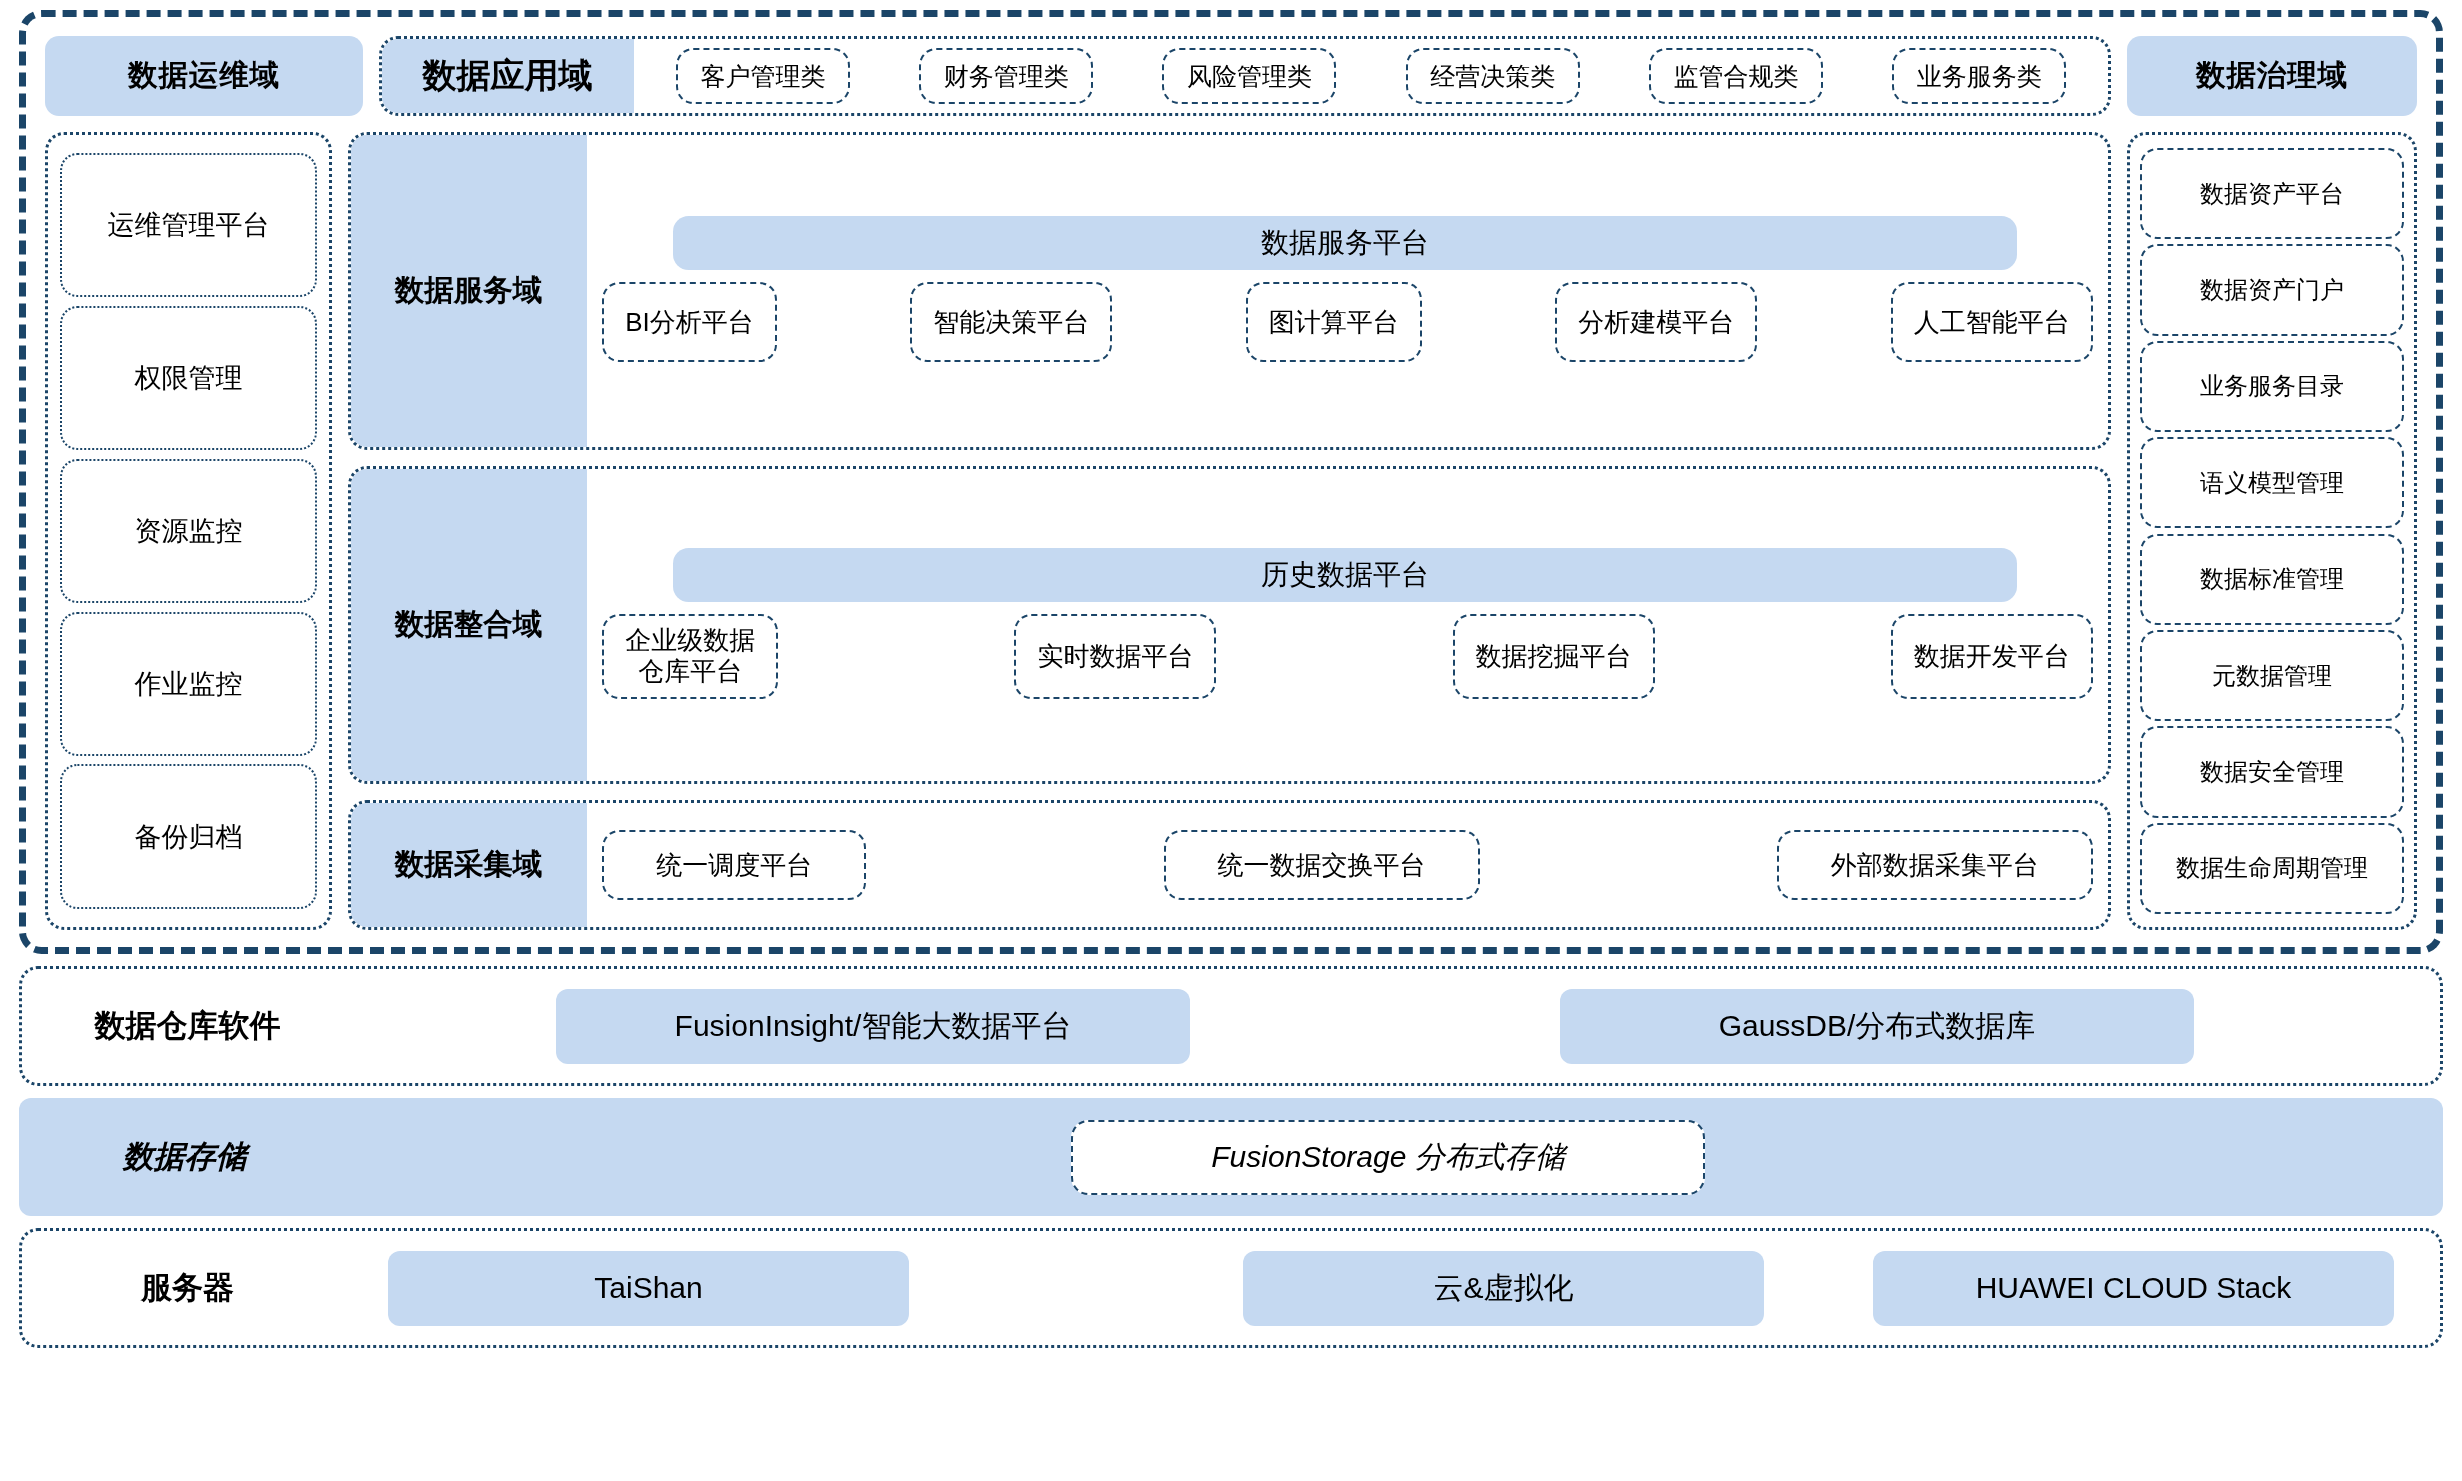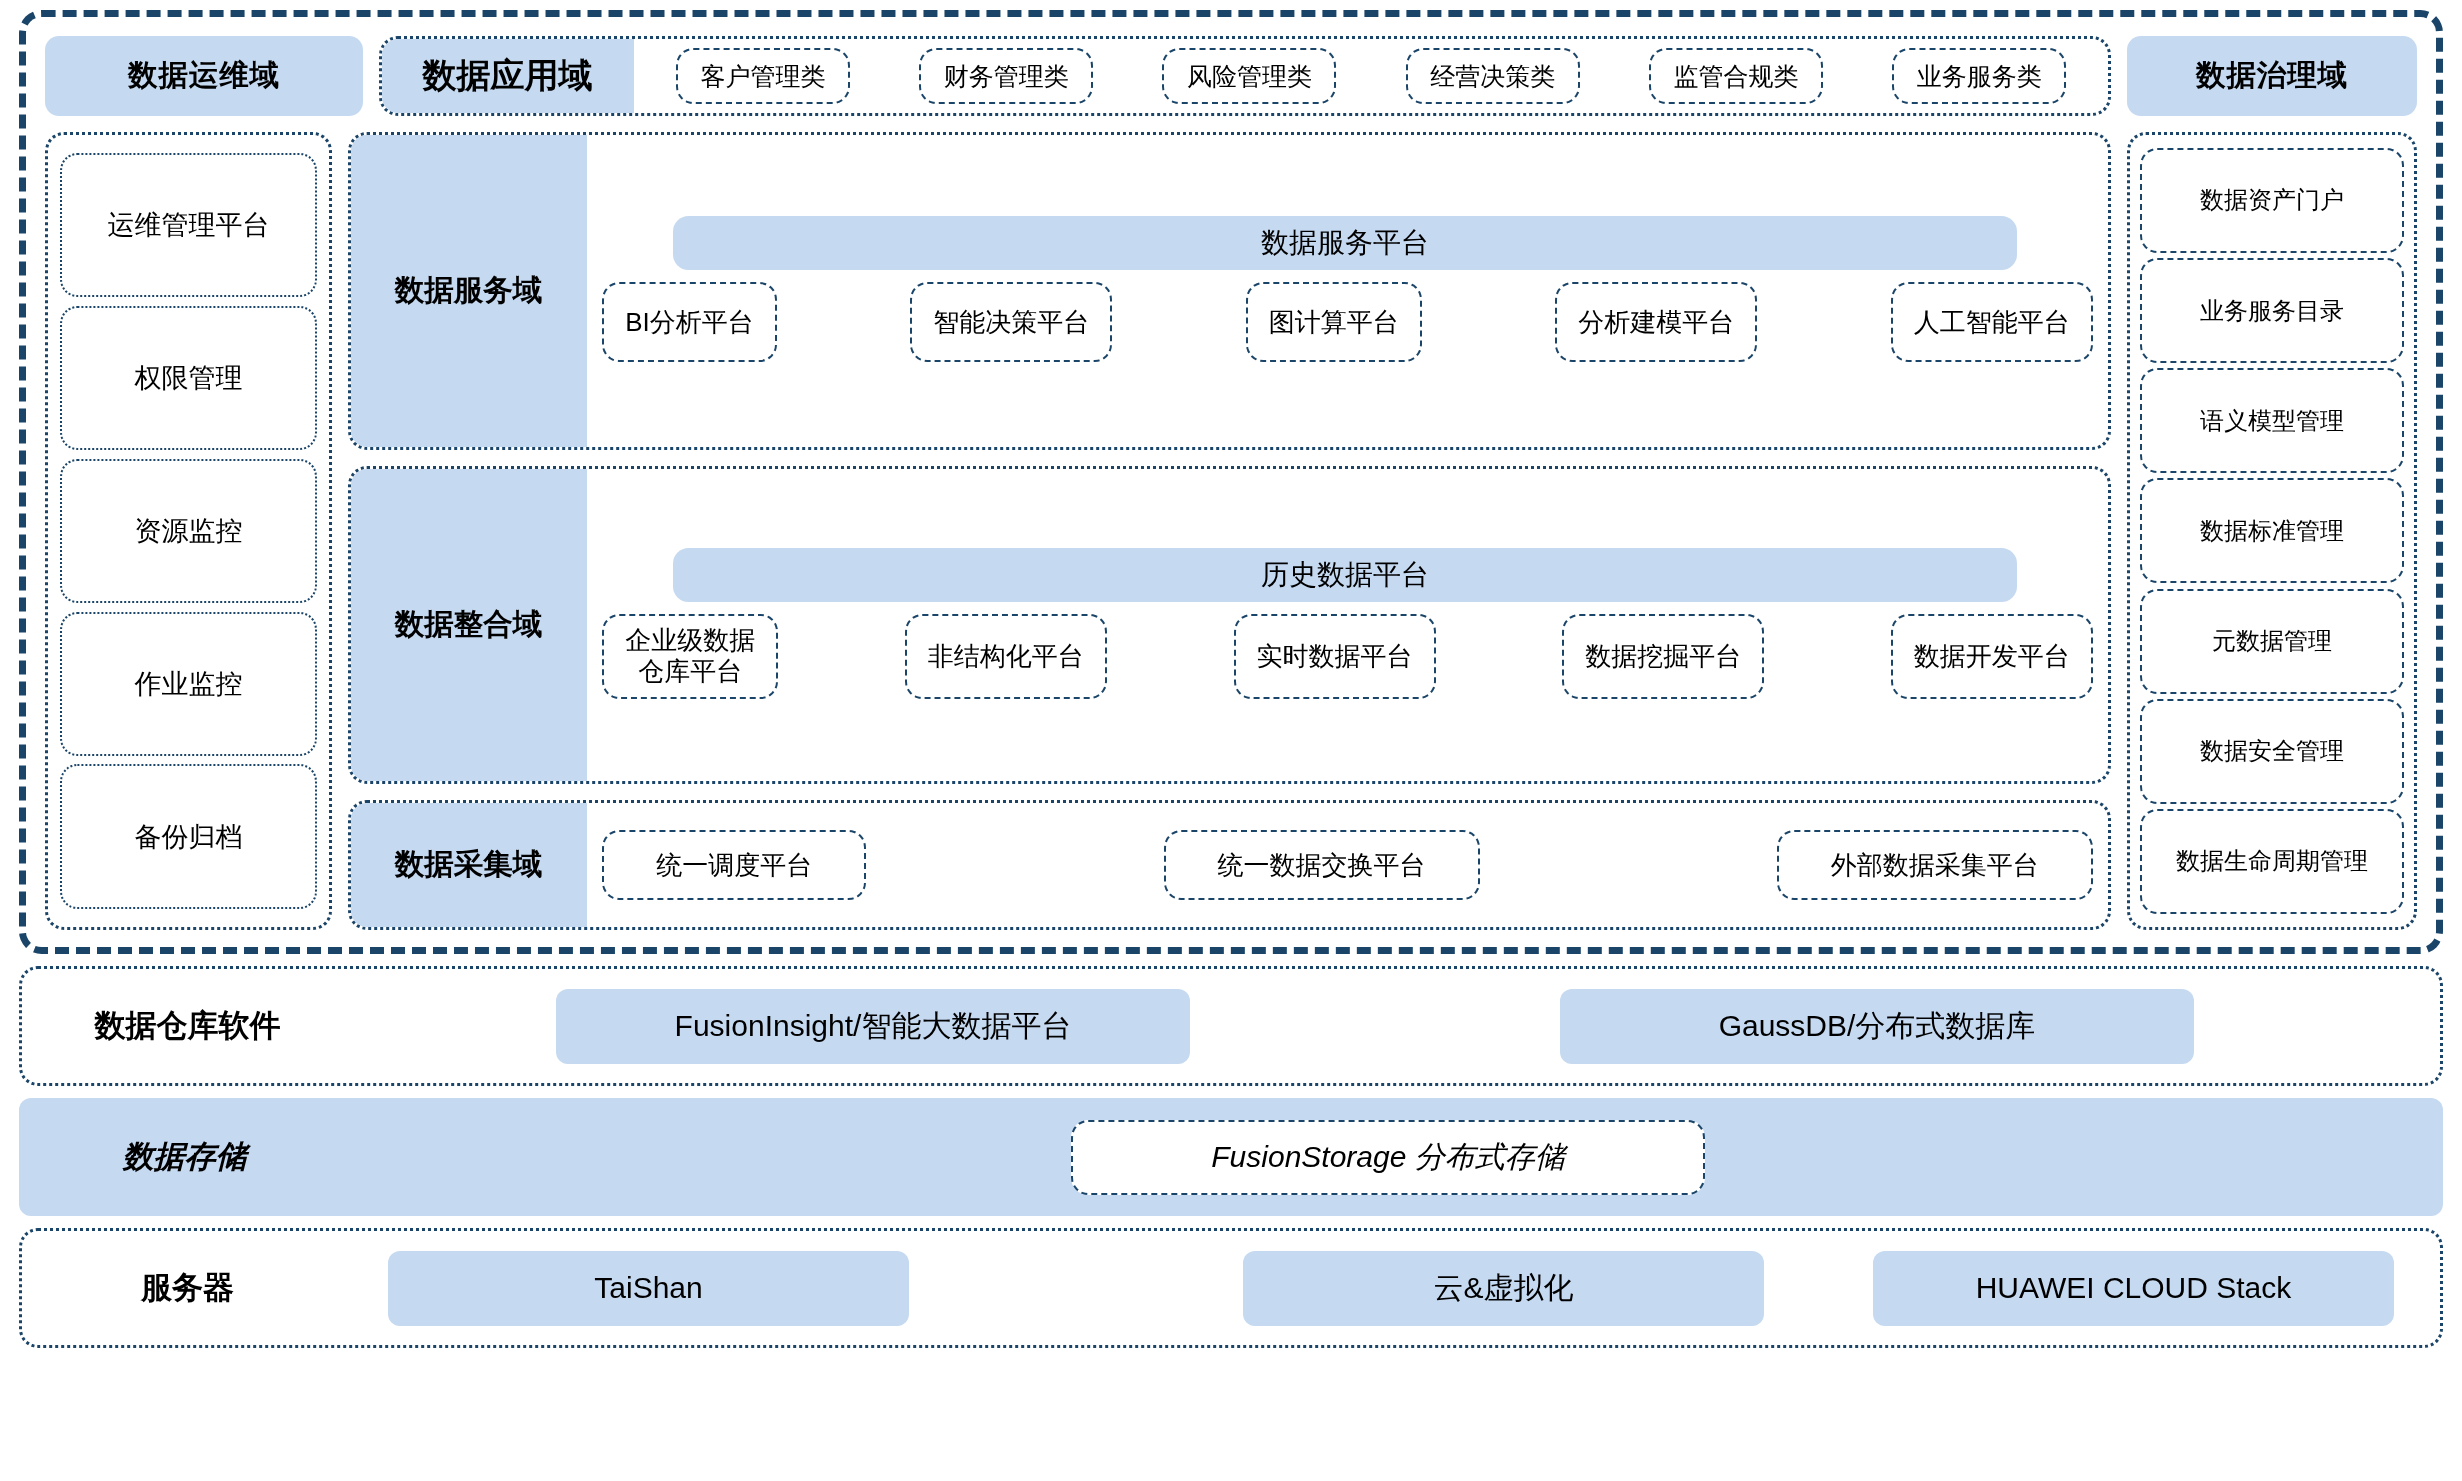--- a/index.html
+++ b/index.html
@@ -369,21 +369,20 @@
           </div>
         </div>
 
         <div id="integrate-row" class="domain-row dot-med">
           <div class="row-chip">数据整合域</div>
           <div class="row-body">
             <div class="wide-banner">历史数据平台</div>
             <div class="sub-row">
               <div class="sub-pill dash-thin">企业级数据
 仓库平台</div>
-              <div class="sub-pill dash-thin">非结构化平台</div>
               <div class="sub-pill dash-thin">实时数据平台</div>
               <div class="sub-pill dash-thin">数据挖掘平台</div>
               <div class="sub-pill dash-thin">数据开发平台</div>
             </div>
           </div>
         </div>
 
         <div id="collect-row" class="domain-row dot-med">
           <div class="row-chip">数据采集域</div>
           <div class="row-body">
@@ -391,20 +390,21 @@
               <div class="collect-pill dash-thin">统一调度平台</div>
               <div class="collect-pill dash-thin">统一数据交换平台</div>
               <div class="collect-pill dash-thin">外部数据采集平台</div>
             </div>
           </div>
         </div>
 
       </div>
 
       <div id="gov-column" class="dot-med">
+        <div class="gov-item dash-thin">数据资产平台</div>
         <div class="gov-item dash-thin">数据资产门户</div>
         <div class="gov-item dash-thin">业务服务目录</div>
         <div class="gov-item dash-thin">语义模型管理</div>
         <div class="gov-item dash-thin">数据标准管理</div>
         <div class="gov-item dash-thin">元数据管理</div>
         <div class="gov-item dash-thin">数据安全管理</div>
         <div class="gov-item dash-thin">数据生命周期管理</div>
       </div>
 
     </div>

